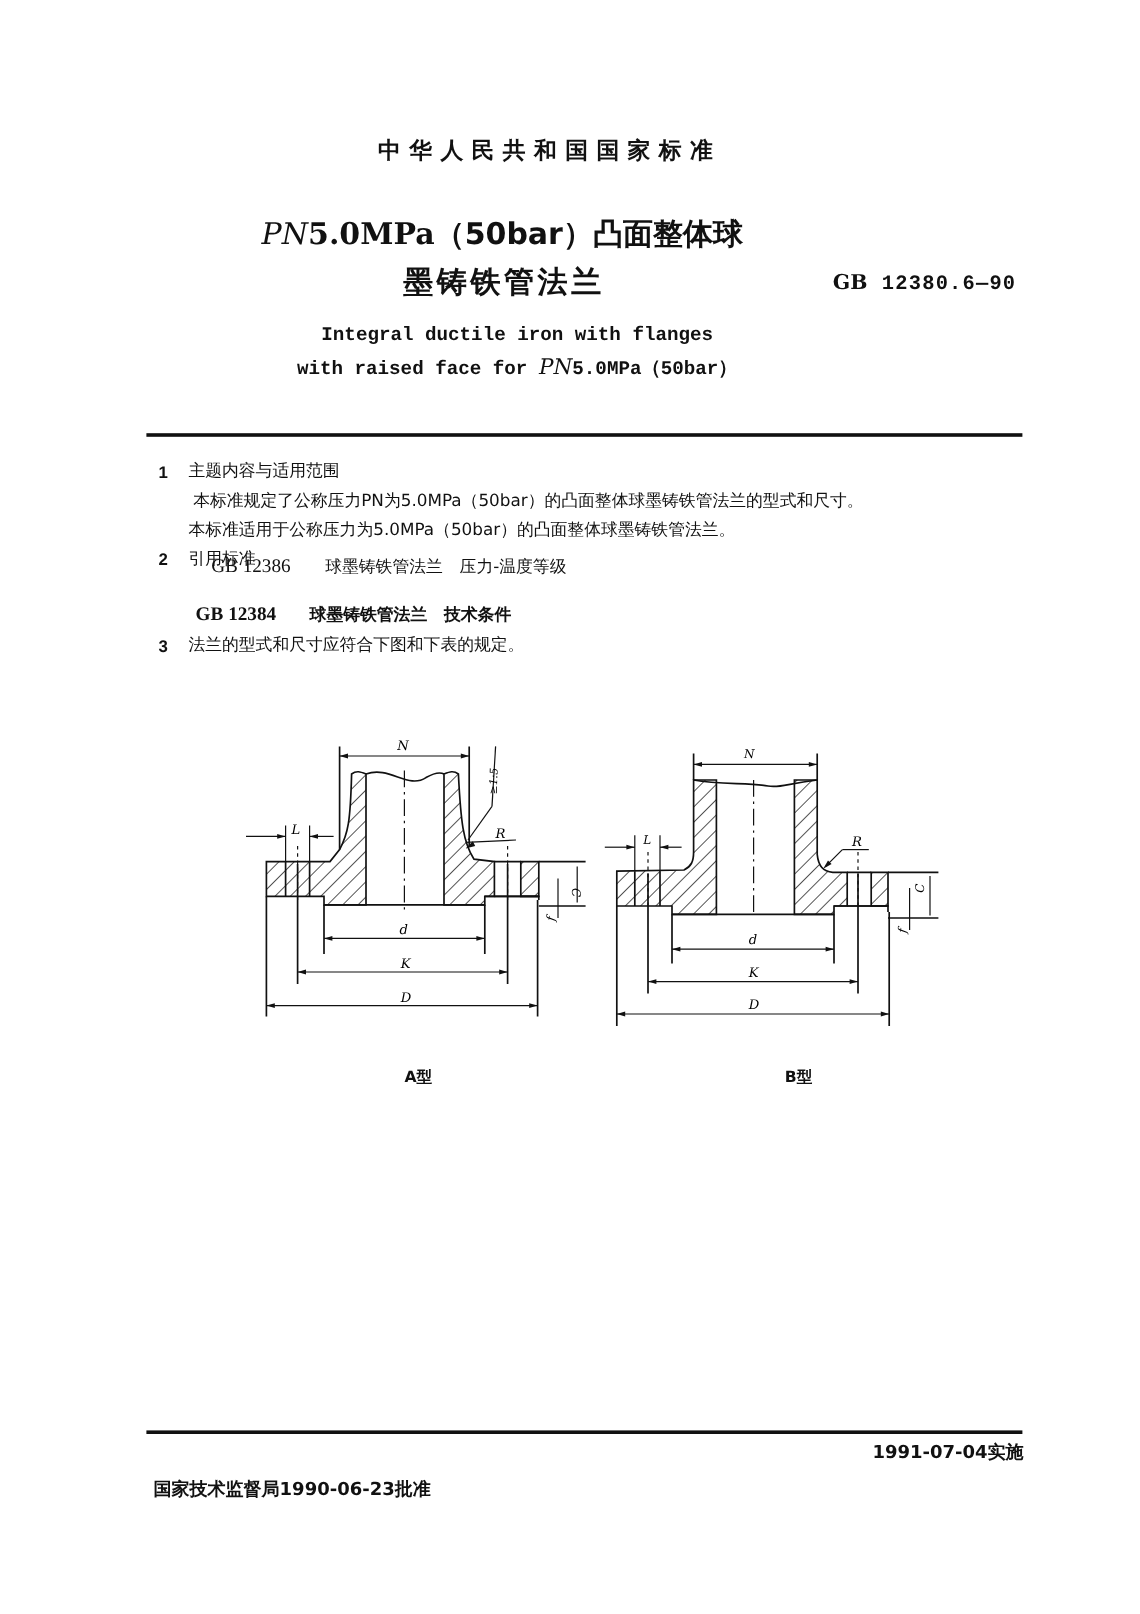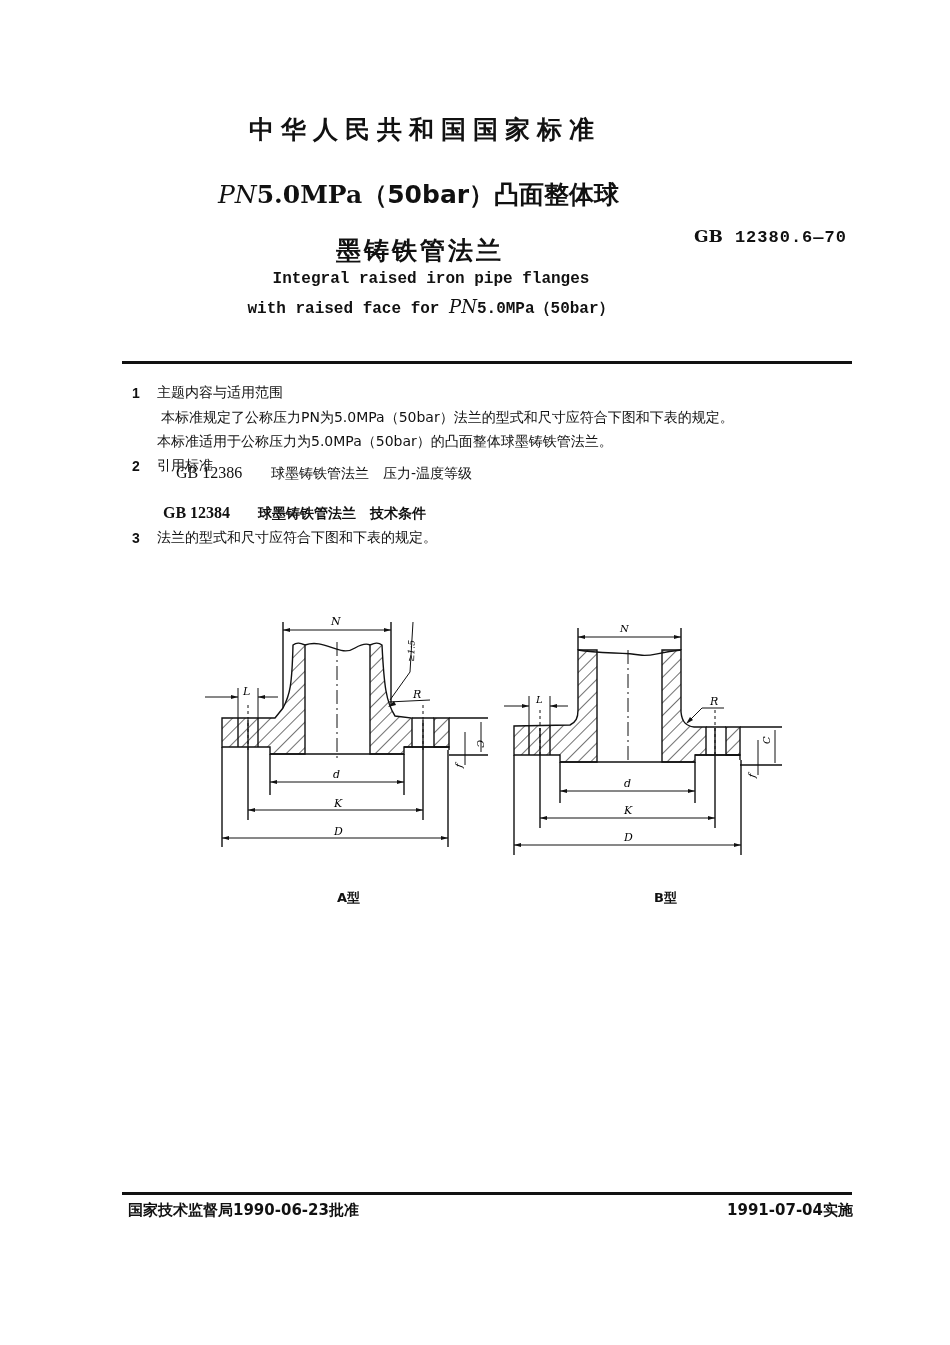--- a/index.html
+++ b/index.html
@@ -1,22 +1,22 @@
 <!DOCTYPE html>
 <html><head>
   <meta charset="utf-8">
   <style>
     html, body { margin: 0; padding: 0; background: #ffffff; }
     body { width: 950px; height: 1345px; position: relative; overflow: hidden; color: #111; font-family: "DejaVu Sans", sans-serif; }
     .abs { position: absolute; }
-    .std-org { left: 0; width: 850px; top: 113px; text-align: center; font-size: 25px; font-weight: bold; letter-spacing: 7px; }
+    .std-org { left: 0; width: 850px; top: 113px; text-align: center; font-size: 19px; font-weight: bold; letter-spacing: 7px; padding-left: 33px; }
     .title1 { left: 218px; top: 178px; font-size: 25px; font-weight: bold; white-space: nowrap; }
     .title1 .it { font-family: "DejaVu Serif", serif; font-style: italic; font-weight: normal; }
     .title1 .serif { font-family: "DejaVu Serif", serif; }
-    .title2 { left: 336px; top: 234px; font-size: 25px; font-weight: bold; letter-spacing: 3px; }
+    .title2 { left: 336px; top: 218px; font-size: 25px; font-weight: bold; letter-spacing: 3px; }
     .gbnum { left: 694px; top: 226px; font-size: 17px; font-weight: bold; white-space: nowrap; }
     .gbnum .gb { font-family: "DejaVu Serif", serif; margin-right: 12px; }
     .gbnum .num { font-family: "Liberation Mono", monospace; letter-spacing: 1px; }
     .entitle { left: 0; width: 862px; text-align: center; font-family: "Liberation Mono", monospace; font-weight: bold; font-size: 16px; white-space: nowrap; }
     .entitle .it { font-family: "DejaVu Serif", serif; font-style: italic; font-weight: normal; font-size: 18px; }
     .rule { left: 122px; width: 730px; height: 3px; background: #111; }
     .sec-num { font-family: "Liberation Sans", sans-serif; font-weight: bold; font-size: 14px; }
     .sec-text { font-size: 14px; white-space: nowrap; }
     .ref { font-size: 14px; white-space: nowrap; }
     .ref .code { font-family: "Liberation Serif", serif; font-size: 16px; display: inline-block; width: 95px; }
@@ -28,33 +28,33 @@
 <body>
 
 <div class="abs std-org">中华人民共和国国家标准</div>
 
 <div class="abs title1">
   <span class="it">PN</span><span class="serif">5.0MPa</span><span>（50bar）</span><span>凸面整体球</span>
 </div>
 <div class="abs title2">墨铸铁管法兰</div>
 
 <div class="abs gbnum">
-  <span class="gb">GB</span><span class="num">12380.6—70</span>
-</div>
-
-<div class="abs entitle" style="top:270px;">Integral raised iron pipe flanges</div>
+  <span class="gb">GB</span><span class="num">12380.6—90</span>
+</div>
+
+<div class="abs entitle" style="top:270px;">Integral ductile iron with flanges</div>
 <div class="abs entitle" style="top:296px;">
   <span style="white-space:pre;">with raised face for </span><span class="it">PN</span><span>5.0MPa（50bar）</span>
 </div>
 
 <div class="abs rule" style="top:361px;"></div>
 
 <div class="abs sec-num" style="left:132px; top:385px;">1</div>
 <div class="abs sec-text" style="left:157px; top:384px;">主题内容与适用范围</div>
-<div class="abs sec-text" style="left:161px; top:409px;">本标准规定了公称压力PN为5.0MPa（50bar）法兰的型式和尺寸应符合下图和下表的规定。</div>
+<div class="abs sec-text" style="left:161px; top:409px;">本标准规定了公称压力PN为5.0MPa（50bar）的凸面整体球墨铸铁管法兰的型式和尺寸。</div>
 <div class="abs sec-text" style="left:157px; top:433px;text-align:right;">本标准适用于公称压力为5.0MPa（50bar）的凸面整体球墨铸铁管法兰。</div>
 
 <div class="abs sec-num" style="left:132px; top:458px;">2</div>
 <div class="abs sec-text" style="left:157px; top:457px;">引用标准</div>
 <div class="abs ref" style="left:163px; top:464px;margin-left:13px;">
   <span class="code">GB 12386</span><span>球墨铸铁管法兰</span><span style="display:inline-block;width:14px;"></span><span>压力-温度等级</span>
 </div>
 <div class="abs ref" style="left:163px; top:504px;font-weight:bold;">
   <span class="code">GB 12384</span><span>球墨铸铁管法兰</span><span style="display:inline-block;width:14px;"></span><span>技术条件</span>
 </div>
@@ -201,14 +201,14 @@
   <text x="124" y="204" font-size="11">K</text>
   <text x="124" y="231" font-size="11">D</text>
   <text x="0" y="0" font-size="10" transform="translate(270,134) rotate(-90)">C</text>
   <text x="0" y="0" font-size="10" transform="translate(255,168) rotate(-80)">f</text>
 </svg>
 
 <div class="abs caption" style="left:337px; top:889px;">A型</div>
 <div class="abs caption" style="left:654px; top:889px;">B型</div>
 
 <div class="abs rule" style="top:1192px;"></div>
-<div class="abs footer-left" style="left:128px;">国家技术监督局1990-06-23批准</div>
+<div class="abs footer-left" style="left:128px;margin-top:31px;">国家技术监督局1990-06-23批准</div>
 <div class="abs footer-right" style="right:97px;">1991-07-04实施</div>
 
 </body></html>

